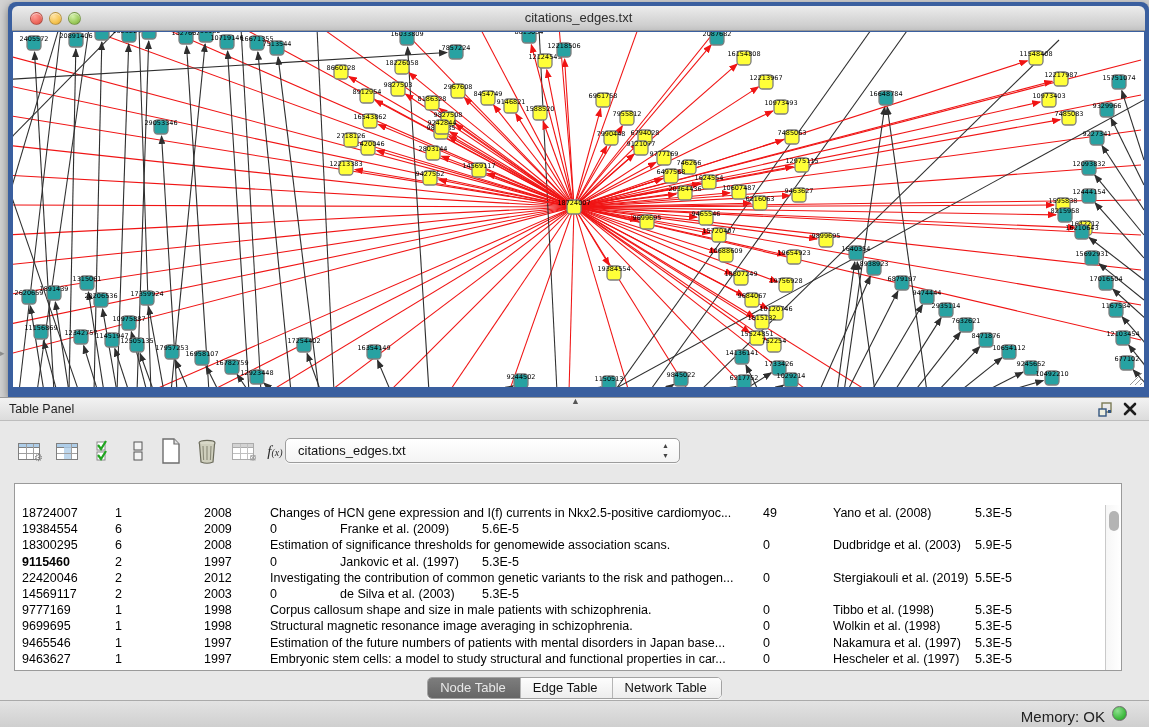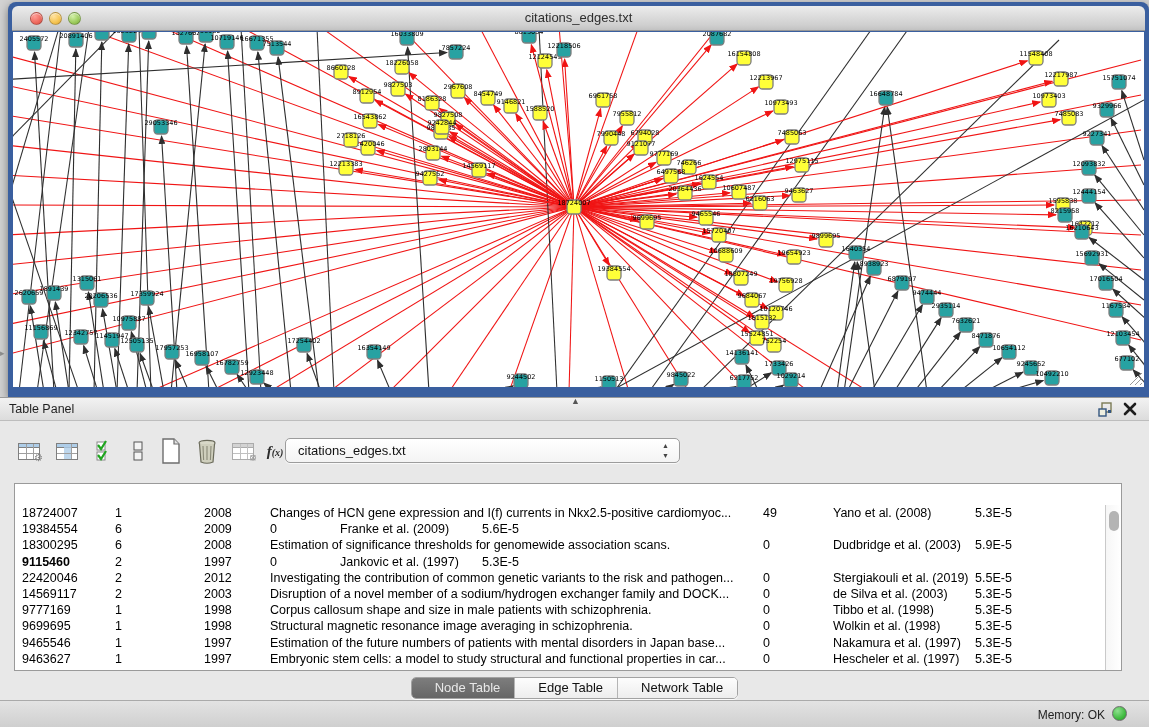--- a/index.html
+++ b/index.html
@@ -38,21 +38,21 @@
     background:linear-gradient(#f2f2f2,#dcdcdc); border-bottom:1px solid #bdbdbd; }
   .panel-title { position:absolute; left:9px; top:4px; font-size:12.5px; color:#1f1f1f; }
   .splitter-handle { position:absolute; left:571px; top:-2px; font-size:9px; color:#555; }
   .panel-btn { position:absolute; top:3px; width:18px; height:17px; cursor:pointer; }
   .float-btn { right:34px; }
   .close-btn { right:10px; }
 
   .toolbar { position:absolute; left:10px; top:36px; height:36px; width:1130px; }
   .tb-btn { position:absolute; top:2px; width:30px; height:30px; display:flex;
     align-items:center; justify-content:center; }
-  .fx { font-family:"Liberation Serif", serif; font-style:italic; font-weight:bold;
+  .fx { font-family:"Liberation Serif", serif; font-style:italic; font-weight:normal;
     font-size:15px; color:#2b2b2b; }
   .fx small { font-size:10px; font-style:italic; }
   .combo { position:absolute; left:275px; top:4px; width:395px; height:25px;
     background:linear-gradient(#ffffff,#f4f4f4); border:1px solid #9c9c9c;
     border-radius:5px; box-shadow:0 1px 1px rgba(255,255,255,.8); }
   .combo-text { position:absolute; left:12px; top:4px; font-size:13px; color:#111; }
   .combo-arrows { position:absolute; right:10px; top:2px; font-size:7px; color:#444;
     line-height:10px; text-align:center; }
 
   .table-wrap { position:absolute; left:14px; top:85px; width:1108px; height:188px;
@@ -69,29 +69,29 @@
   .td { font-size:12.5px; color:#000; line-height:16px; padding-left:7px;
     overflow:hidden; white-space:nowrap; }
   .vscroll { position:absolute; right:0; top:21px; bottom:0; width:16px;
     background:linear-gradient(90deg,#f6f6f6,#ffffff); border-left:1px solid #c9c9c9; }
   .vthumb { position:absolute; left:3px; top:6px; width:10px; height:20px;
     background:#b4b4b4; border-radius:6px; }
 
   .tabs { position:absolute; left:0; right:0; top:279px; height:21px; text-align:center; }
   .seg { display:inline-flex; border:1px solid #a2a2a2; border-radius:5px;
     overflow:hidden; background:#fff; box-shadow:0 1px 1px rgba(255,255,255,.9); }
-  .seg-item { font-size:13px; padding:2px 14px 3px 23px; color:#111;
+  .seg-item { font-size:13px; padding:2px 14px 3px 12px; color:#111;
     background:linear-gradient(#fdfdfd,#ededed); border-right:1px solid #b5b5b5; cursor:pointer; }
   .seg-item:last-child { border-right:none; }
   .seg-item.sel { background:linear-gradient(#7d7d7d,#666666); color:#e8e8e8; }
 
   
   .statusbar { position:absolute; left:0; top:700px; width:1149px; height:27px;
     background:linear-gradient(#e3e3e3,#cfcfcf); border-top:1px solid #aaaaaa; }
-  .mem-label { position:absolute; right:44px; top:7px; font-size:12px; color:#222; }
+  .mem-label { position:absolute; right:44px; top:7px; font-size:15px; color:#222; }
   .mem-dot { position:absolute; right:22px; top:5px; width:15px; height:15px; border-radius:50%;
     background:radial-gradient(circle at 35% 30%, #8fe08f,#3cb93c 65%,#2a9a2a);
     border:1px solid #6c6c6c; }
 
   
   .mini-table { width:22px; height:17px; border:1px solid #7f7f7f; background:#fff; position:relative; }
   .mini-table .hd { position:absolute; left:0; top:0; right:0; height:4px; background:#aecde8; border-bottom:1px solid #7f7f7f; }
   .mini-table .c1,.mini-table .c2 { position:absolute; top:0; bottom:0; width:1px; background:#9f9f9f; }
   .mini-table .c1{left:7px;} .mini-table .c2{left:14px;}
   .mini-table .r1 { position:absolute; left:0; right:0; top:9px; height:1px; background:#9f9f9f; }
@@ -908,21 +908,20 @@
           <div class="td" style="width: 66px;">2012</div>
           <div class="td" style="width: 493px;">Investigating the contribution of common genetic variants to the risk and pathogen...</div>
           <div class="td" style="width: 70px;">0</div>
           <div class="td" style="width: 142px;">Stergiakouli et al. (2019)</div>
           <div class="td" style="width: 78px;">5.5E-5</div>
         </div>
         <div class="tr">
           <div class="td" style="width: 93px;">14569117</div>
           <div class="td" style="width: 89px;">2</div>
           <div class="td" style="width: 66px;">2003</div>
-          <div class="td" style="width: 493px;">Disruption of a novel member of a sodium/hydrogen exchanger family and DOCK...</div>
           <div class="td" style="width: 70px;">0</div>
           <div class="td" style="width: 142px;">de Silva et al. (2003)</div>
           <div class="td" style="width: 78px;">5.3E-5</div>
         </div>
         <div class="tr">
           <div class="td" style="width: 93px;">9777169</div>
           <div class="td" style="width: 89px;">1</div>
           <div class="td" style="width: 66px;">1998</div>
           <div class="td" style="width: 493px;">Corpus callosum shape and size in male patients with schizophrenia.</div>
           <div class="td" style="width: 70px;">0</div>

